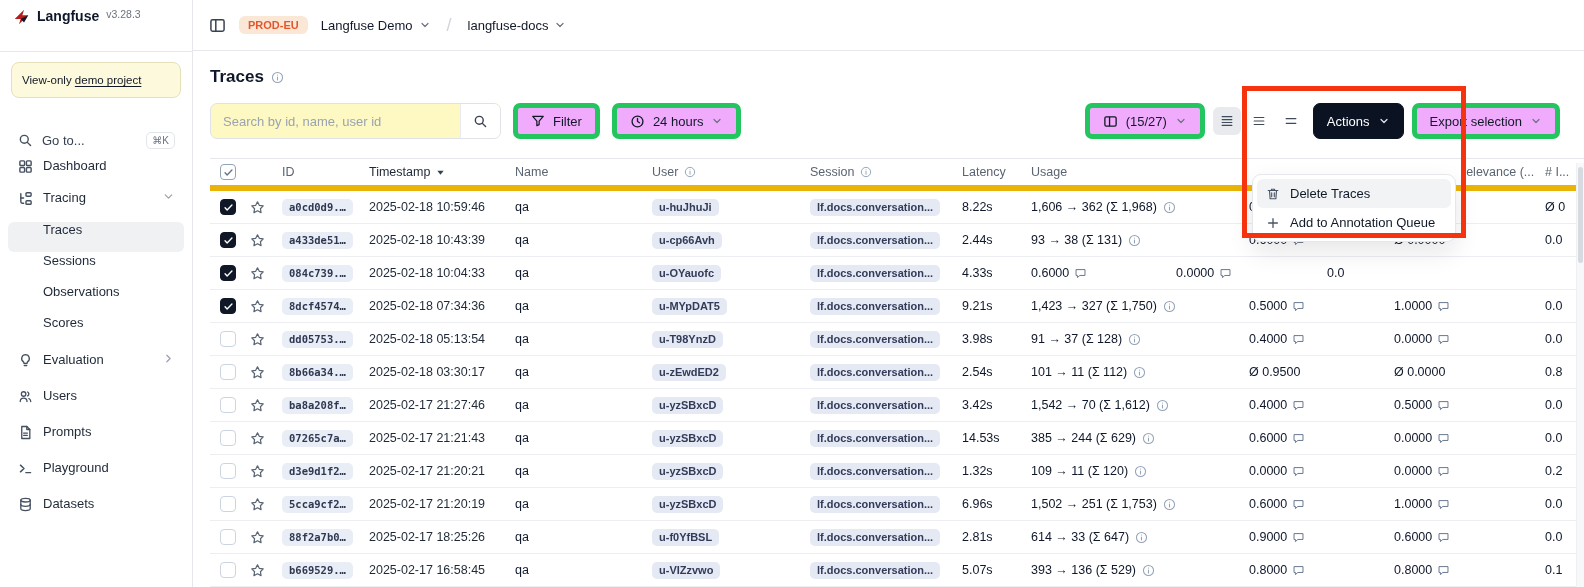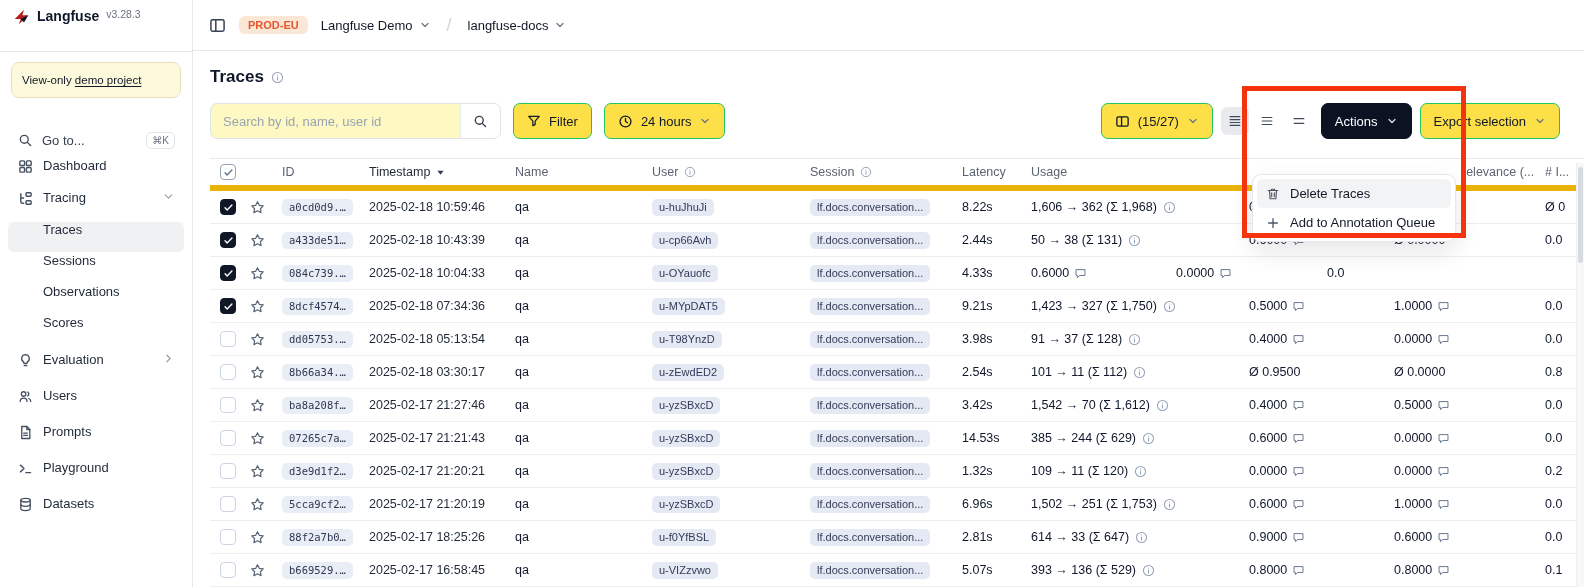--- a/index.html
+++ b/index.html
@@ -36,21 +36,21 @@
 .page-head{padding:16px 17px 0;display:flex;align-items:center;gap:7px}
 .page-title{font-size:17px;font-weight:600;color:#0f172a}
 .info{color:#94a3b8;display:flex}
 
 
 .toolbar{display:flex;align-items:center;padding:16px 24px 0 17px;gap:12px}
 .search-group{display:flex;align-items:stretch;height:36px;width:291px;border:1px solid #dfe3e8;border-radius:7px;overflow:hidden;background:#fef9c3}
 .search-input{flex:1;border:none;outline:none;padding:0 12px;font-size:13px;color:#111827;font-family:inherit;background:transparent}
 .search-input::placeholder{color:#9aa3b2}
 .search-btn{width:40px;border:none;border-left:1px solid #e8ebef;background:#fff;display:flex;align-items:center;justify-content:center;color:#374151;cursor:pointer}
-.btn{height:36px;display:flex;align-items:center;gap:8px;padding:0 13px;border:1px solid #22c55e;border-radius:7px;background:#fde047;font-size:13px;color:#111827;font-family:inherit;cursor:pointer;white-space:nowrap}
+.btn{height:36px;display:flex;align-items:center;gap:8px;padding:0 13px;border:5px solid #22c55e;border-radius:7px;background:#f0abfc;font-size:13px;color:#111827;font-family:inherit;cursor:pointer;white-space:nowrap}
 .btn .chev{color:#6b7280;display:flex}
 .toolbar-right{margin-left:auto;display:flex;align-items:center;gap:8px}
 .seg{display:flex;gap:4px;align-items:center}
 .mini-btn{width:28px;height:28px;border:none;background:transparent;border-radius:6px;display:flex;align-items:center;justify-content:center;color:#3f4a5a;cursor:pointer}
 .mini-btn.active{background:#e8eaee}
 .btn-dark{background:#0b1323;color:#fff;border:1px solid #0b1323;font-weight:500}
 .btn-dark .chev{color:#e5e7eb}
 
 
 .table{margin:19px 0 0 17px;font-size:12.5px;position:relative}
@@ -63,21 +63,21 @@
 .c-ts{width:146px;color:#1f2937}
 .c-name{width:137px}
 .c-user{width:158px}
 .c-sess{width:152px}
 .c-lat{width:69px}
 .c-usage{width:218px}
 .c-s1{width:145px}
 .c-s2{width:151px}
 .c-s3{flex:1;min-width:0}
 .hpad{padding-left:76px}
-.badge{background:#e5e9f4;color:#323b58;border-radius:5px;padding:2.5px 7px;font-size:11px;font-weight:400;max-width:100%;overflow:hidden;text-overflow:ellipsis;white-space:nowrap}
+.badge{background:#e5e9f4;color:#323b58;border-radius:5px;padding:2.5px 7px;font-size:11px;font-weight:700;max-width:100%;overflow:hidden;text-overflow:ellipsis;white-space:nowrap}
 .badge.mono{font-family:"DejaVu Sans Mono",monospace;font-size:10.5px;background:#e9edf5;color:#2f3852}
 .cb{width:16px;height:16px;border:1px solid #cbd5e1;border-radius:4px;background:#fff;display:flex;align-items:center;justify-content:center;flex-shrink:0;cursor:pointer}
 .cb.on{background:#101828;border-color:#101828}
 .cb.ind{border-color:#94a3b8}
 .staricon{display:flex;color:#55607050;color:#5a6574;cursor:pointer}
 .scorecell{display:flex;align-items:center;gap:5px}
 
 
 .menu{position:absolute;left:1252px;top:174px;width:204px;background:#fff;border:1px solid #e5e7eb;border-radius:9px;box-shadow:0 10px 24px rgba(15,23,42,.10);padding:4px;z-index:50}
 .menu-item{height:29px;display:flex;align-items:center;gap:10px;padding:0 9px;font-size:13px;border-radius:6px;color:#111827;cursor:pointer}
@@ -470,21 +470,21 @@
             <div class="tc c-ts">2025-02-18 10:43:39</div>
             <div class="tc c-name">qa</div>
             <div class="tc c-user">
               <span class="badge">u-cp66Avh</span>
             </div>
             <div class="tc c-sess">
               <span class="badge">lf.docs.conversation...</span>
             </div>
             <div class="tc c-lat">2.44s</div>
             <div class="tc c-usage">
-              <span>50 → 38 (Σ 131)</span>
+              <span>93 → 38 (Σ 131)</span>
               <span>
                 <svg width="13" height="13" viewBox="0 0 16 16" fill="none" stroke="#94a3b8" stroke-width="1.3">
                   <circle cx="8" cy="8" r="6.2"></circle>
                   <path d="M8 7.3V11" stroke-linecap="round"></path>
                   <circle cx="8" cy="4.9" r=".7" fill="#94a3b8" stroke="none"></circle>
                 </svg>
               </span>
             </div>
             <div class="tc c-s1">
               <span class="scorecell">

